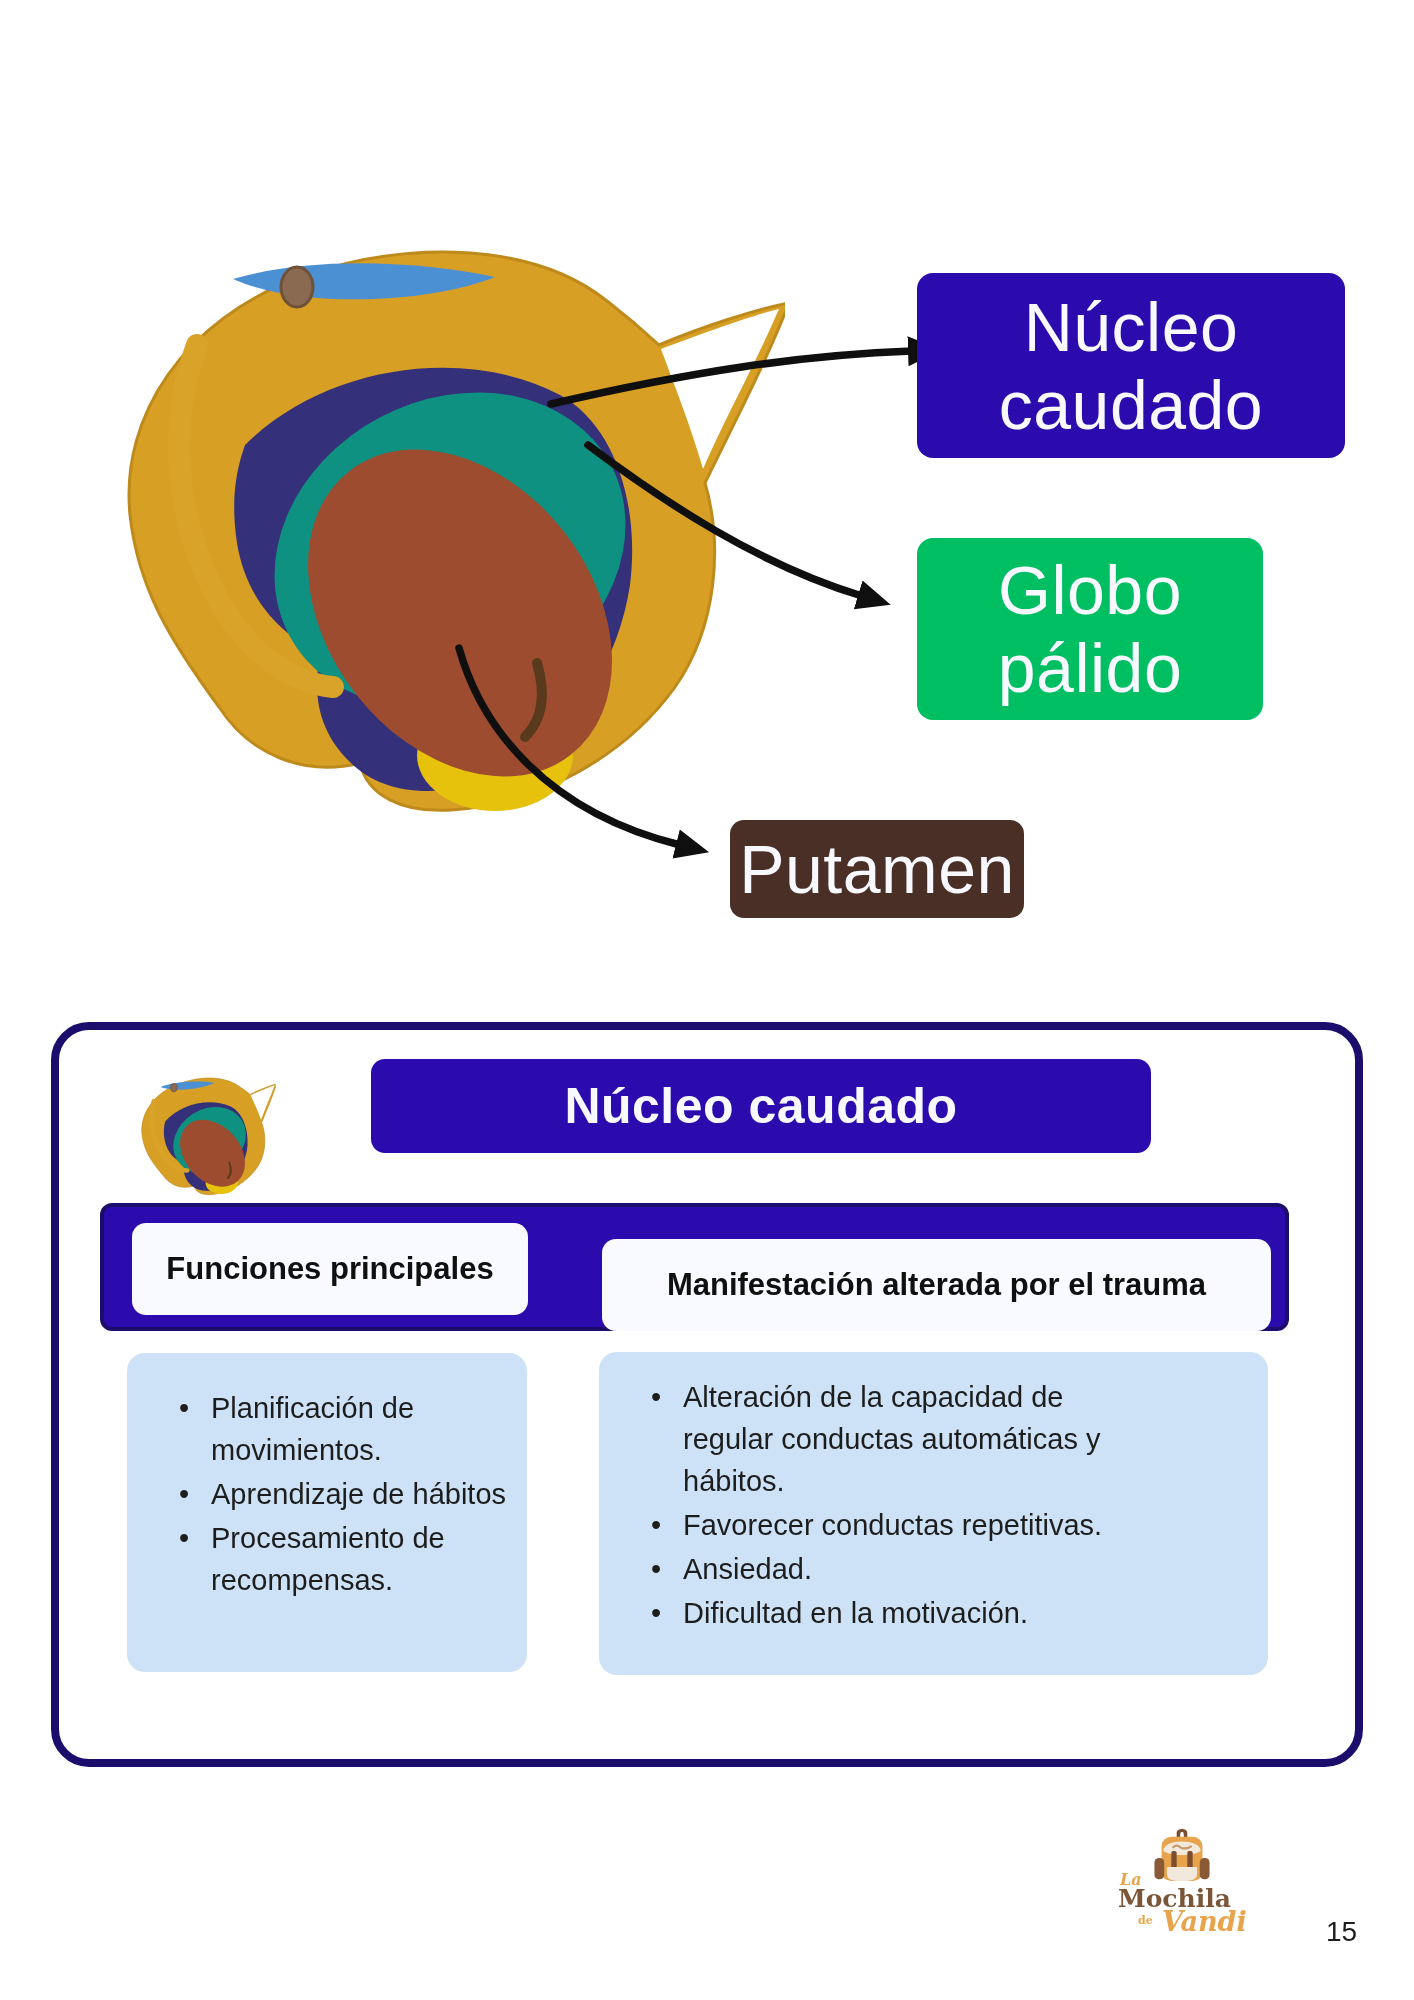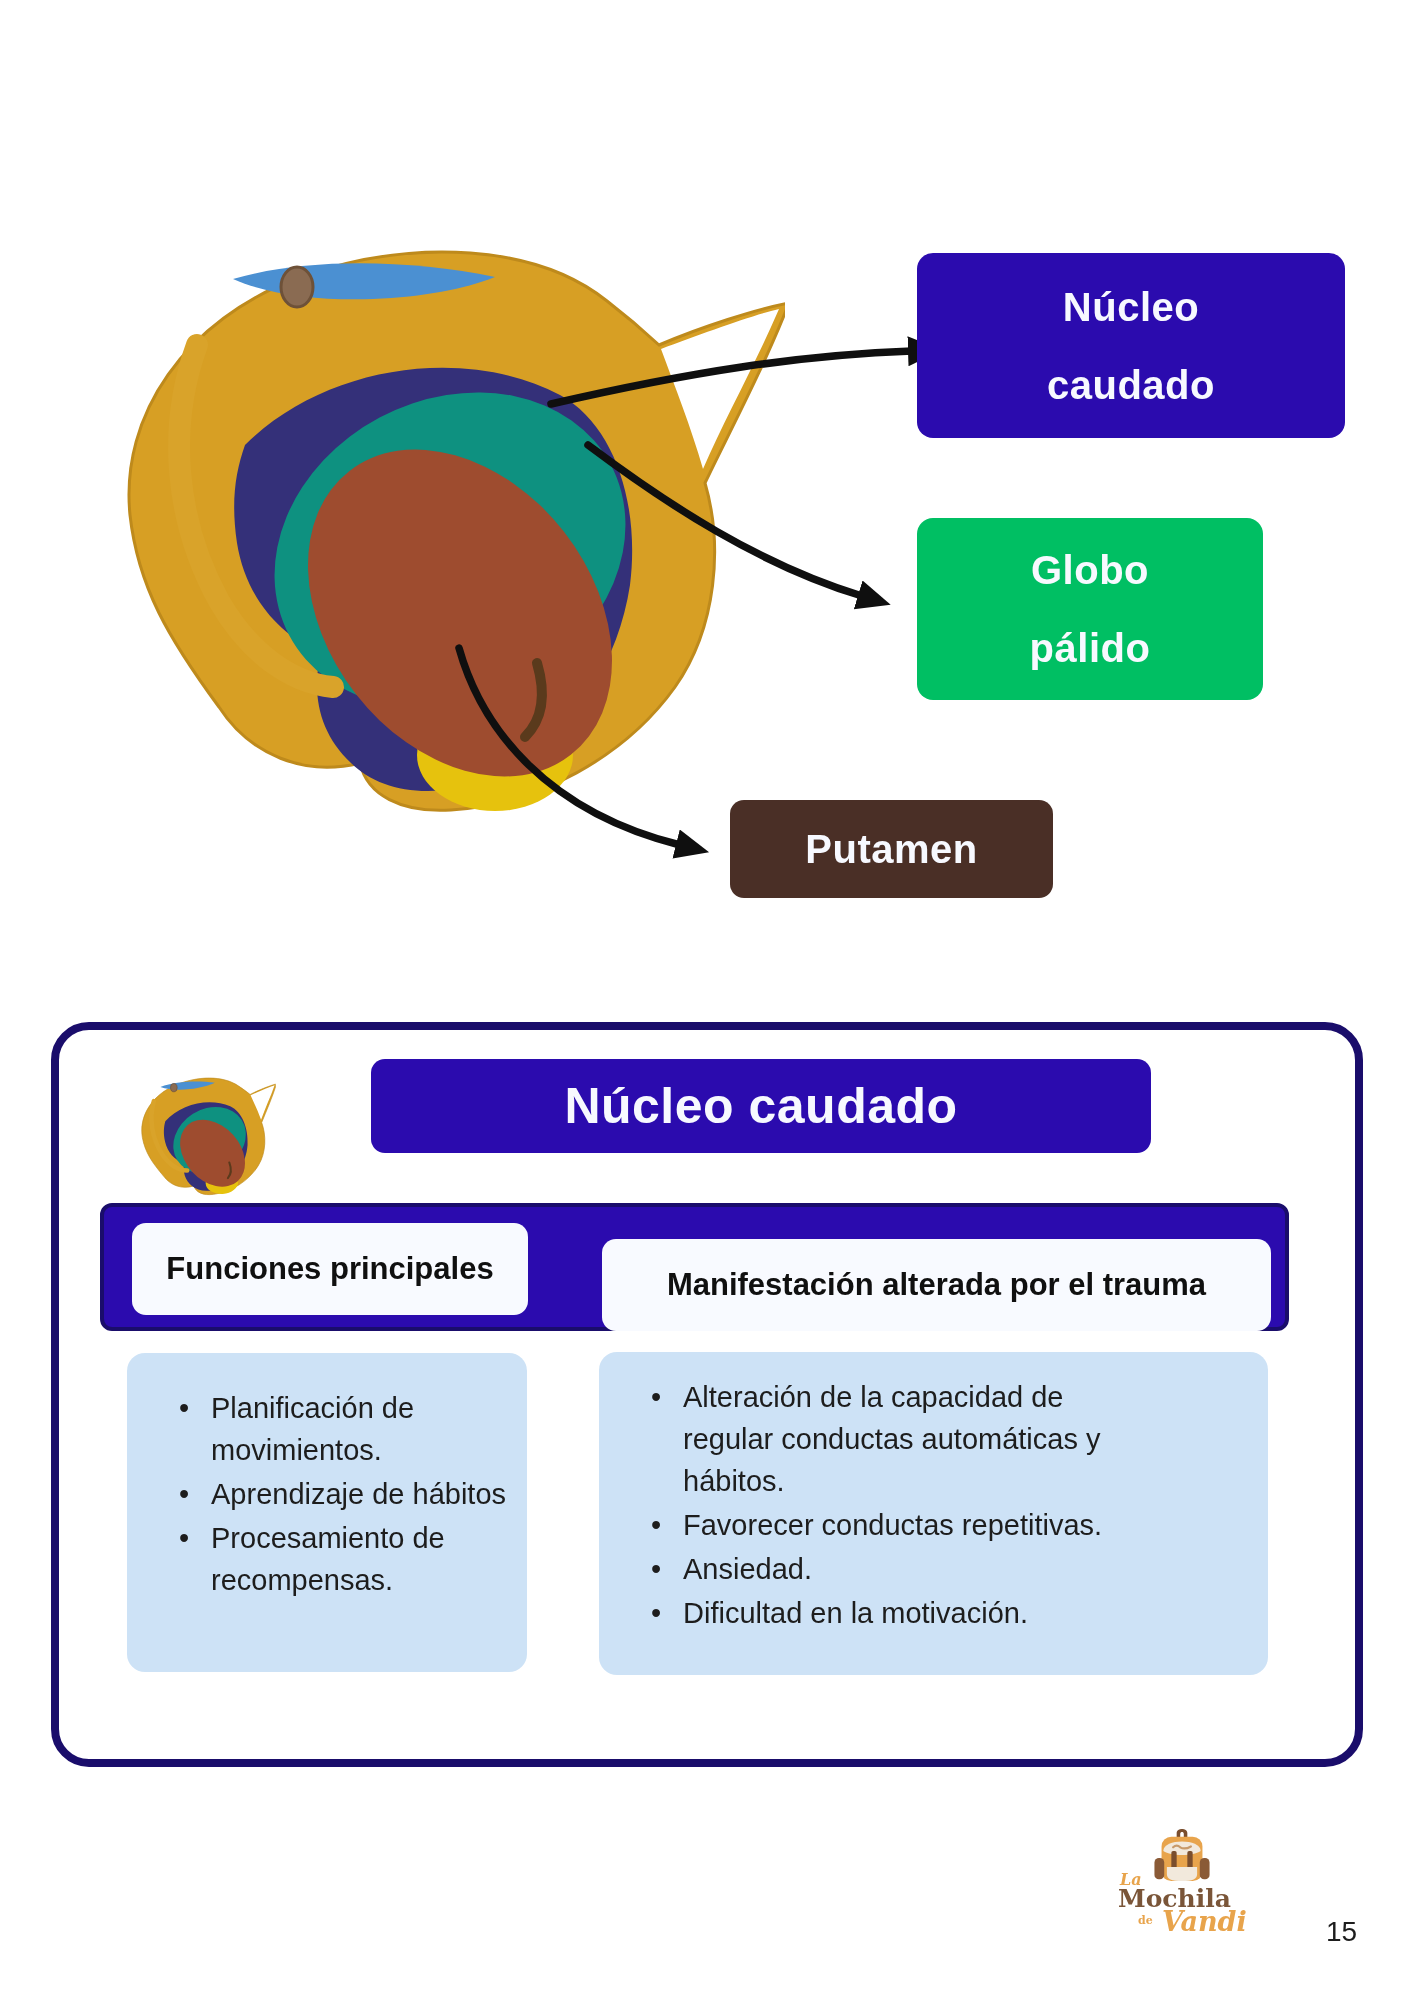--- a/index.html
+++ b/index.html
@@ -8,27 +8,27 @@
     font-family:"Liberation Sans",sans-serif;overflow:hidden;
   }
   svg{display:block;}
 
   
   .model-main{position:absolute;left:105px;top:215px;width:680px;height:600px;}
   .arrow-layer{position:absolute;left:0;top:0;width:1414px;height:1000px;pointer-events:none;}
 
   
   .label-box{
-    position:absolute;color:#F7F9FF;font-weight:bold;text-align:center;
+    position:absolute;color:#F7F9FF;font-weight:normal;text-align:center;
     display:flex;flex-direction:column;justify-content:center;align-items:center;
-    border-radius:16px;font-size:40px;line-height:78px;letter-spacing:0.5px;
+    border-radius:16px;font-size:68px;line-height:78px;letter-spacing:0.5px;margin-top:20px;
   }
   .label-nucleo{left:917px;top:253px;width:428px;height:185px;background:#2B0BAE;}
   .label-globo{left:917px;top:518px;width:346px;height:182px;background:#00BF63;}
-  .label-putamen{left:730px;top:800px;width:323px;height:98px;background:#4A2F26;border-radius:14px;}
+  .label-putamen{left:730px;top:800px;width:294px;height:98px;background:#4A2F26;border-radius:14px;}
 
   
   .card{
     position:absolute;left:51px;top:1022px;width:1312px;height:745px;
     background:#ffffff;border:8px solid #1A0D6B;border-radius:38px;box-sizing:border-box;
   }
   .card-thumb{position:absolute;left:78px;top:40px;width:142px;height:126px;transform:rotate(-4deg);}
   .card-title{
     position:absolute;left:312px;top:29px;width:780px;height:94px;background:#2B0BAE;
     border-radius:14px;color:#F7F9FF;font-size:50px;font-weight:bold;

